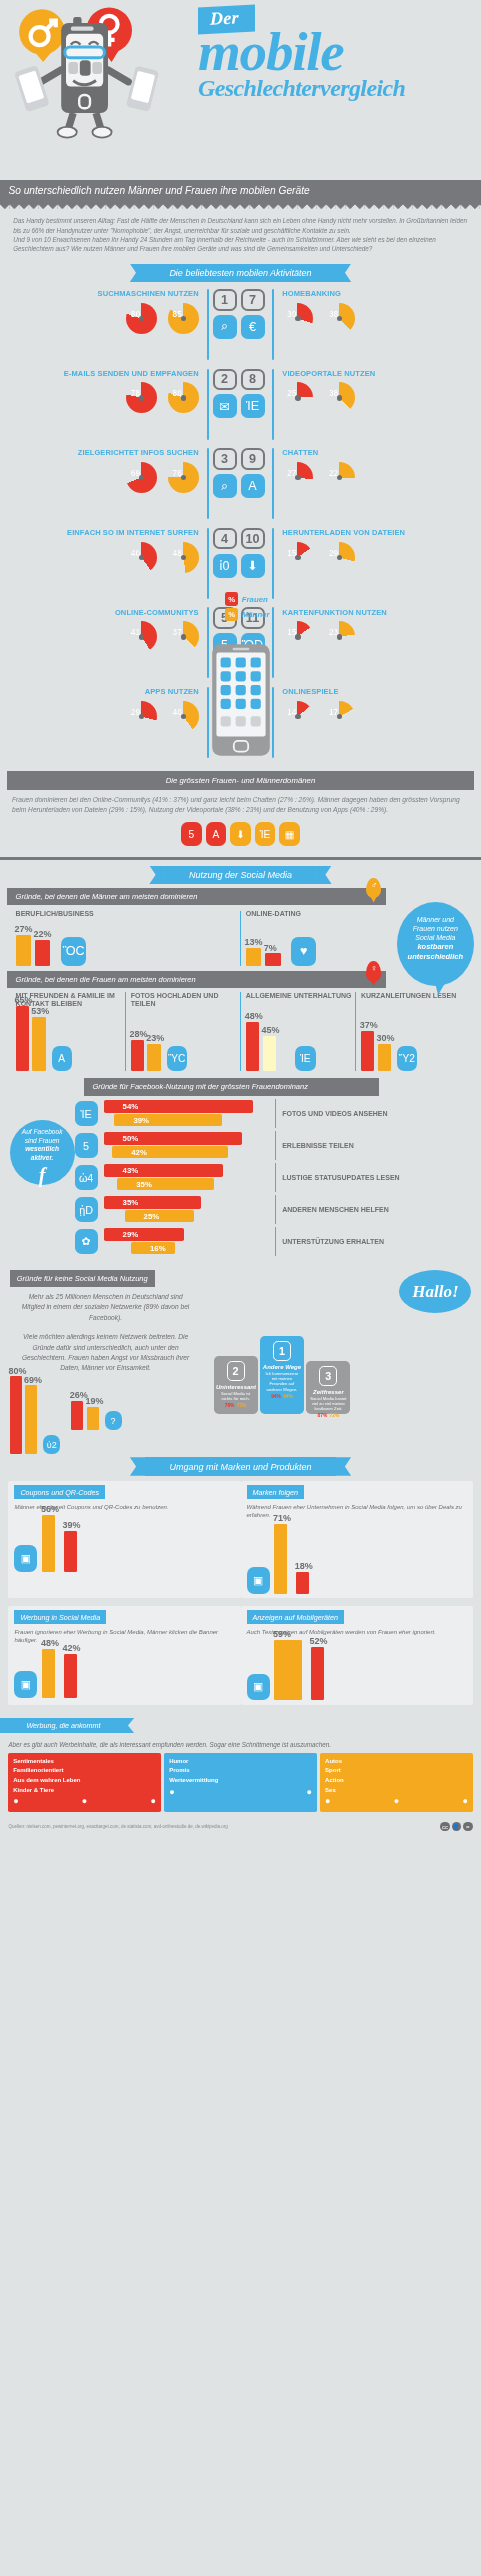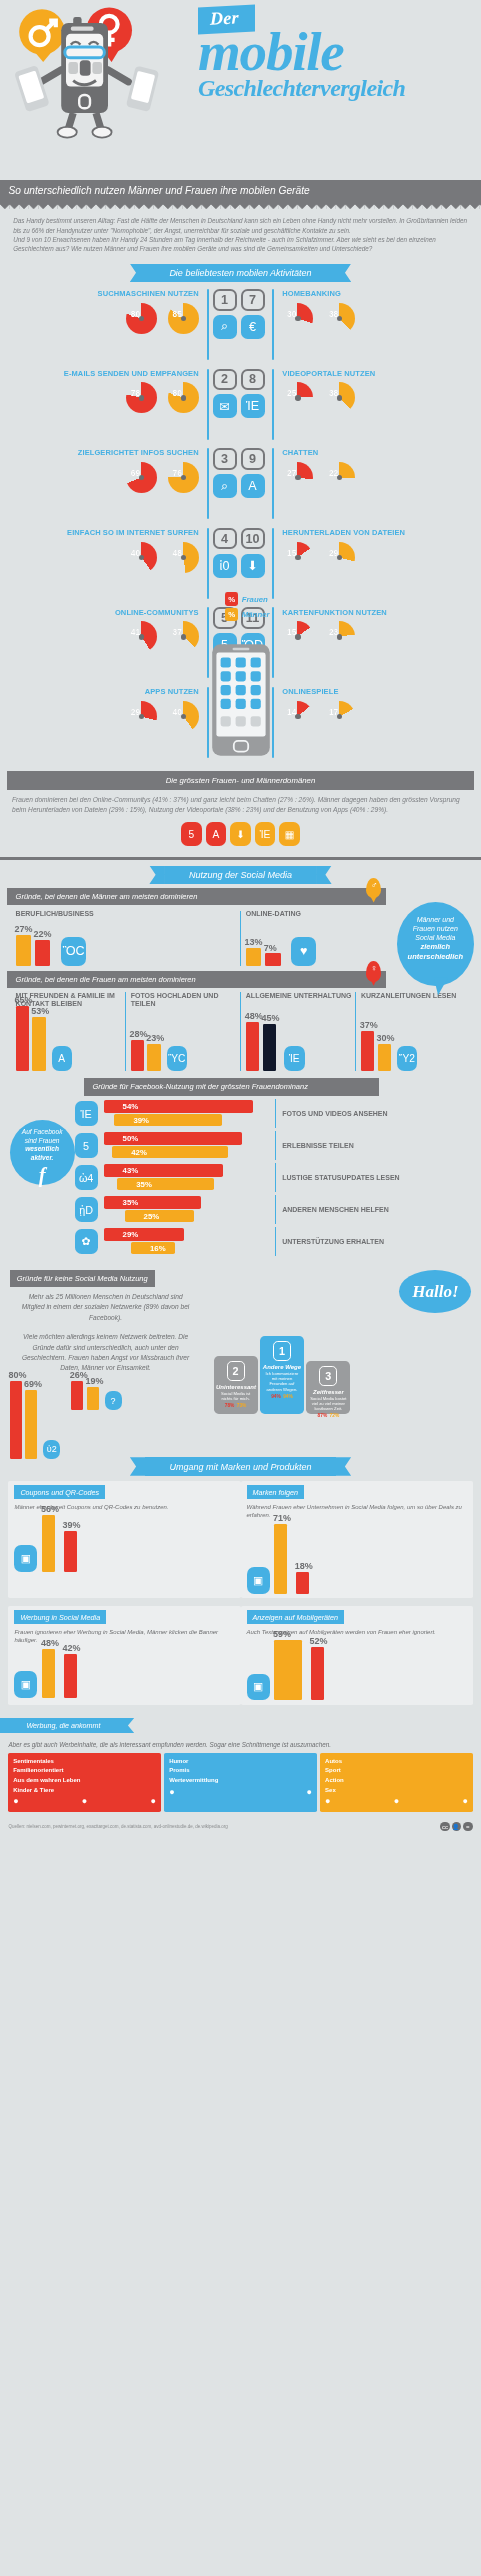--- a/index.html
+++ b/index.html
@@ -190,21 +190,21 @@
           display:flex; align-items:center; padding-left:19px; margin-bottom:1.2px; }
   .fb-label { color:#6d6e70; font-weight:bold; font-size:7px; text-transform:uppercase;
               border-left:1.8px solid #45b0e3; padding-left:6px; margin-left:3.6px; height:29px;
               display:flex; align-items:center; flex:1;}
 
   
   .ns-wrap { display:flex; padding:4.8px 9.6px 2.4px; }
   .ns-left { width:192px; }
   .ns-band { background:#77787b; color:#fff; font-style:italic; font-size:7.5px; padding:4.2px 7.2px; display:inline-block;}
   .ns-text { font-style:italic; font-size:6.6px; line-height:1.55; text-align:center; padding:4.8px 9.6px; }
-  .ns-bars { display:flex; align-items:flex-start; padding:2.4px 0 0; height:72px;}
+  .ns-bars { display:flex; align-items:center; padding:2.4px 0 0; height:72px;}
   .podium-wrap { flex:1; position:relative; height:144px; }
 
   
   .brand-head { text-align:center; padding:4.8px 0 2.4px; }
   .cards { display:flex; padding:2.4px 8.4px 4.8px; }
   .card { flex:1; background:#eceeef; border-radius:1.8px; padding:4.8px 6px; }
   .card-title { background:#45b0e3; color:#fff; font-style:italic; font-size:7.2px;
                 padding:2.4px 6px; display:inline-block; margin-bottom:3.6px;}
   .card-text { font-style:italic; font-size:6px; line-height:1.45; margin-bottom:3.6px;}
 
@@ -613,21 +613,21 @@
 
   <div class="sm-section">
     <div class="banner-wrap">
       <span class="banner">Nutzung der Social Media</span>
     </div>
 
     <div class="bubble">
       <div>Männer und</div>
       <div>Frauen nutzen</div>
       <div>Social Media</div>
-      <b>ziemlich</b><br>
+      <b>kostbaren</b><br>
       <b>unterschiedlich</b>
     </div>
 
     <div class="lbl-band">
       <span>Gründe, bei denen die Männer am meisten dominieren</span>
       <span class="pin" style="background:#f5a91f">♂</span>
     </div>
     <div class="bars2" id="men-groups">
         <div class="bar-grp">
      <div style="position:absolute;top:-1.2px;left:4.8px" class="grp-title">BERUFLICH/BUSINESS</div>
@@ -683,21 +683,21 @@
             </div>
        <div class="sq-ico" style="width:20.4px;height:25px;font-size:10.2px;margin-left:2.4px">ὛC</div>
      </div>
    </div>
         <div class="col4">
      <div class="grp-title">ALLGEMEINE UNTERHALTUNG</div>
      <div class="row">
        <div class="bar" style="height:49px;background:#e8382c;width:13.2px;margin-right:3.6px">
      <span class="cap">48%</span>
             </div>
-            <div class="bar" style="height:47px;background:#0f172a;width:13.2px;margin-right:6px">
+            <div class="bar" style="height:35px;background:#fef9c3;width:13.2px;margin-right:17px">
      <span class="cap">45%</span>
             </div>
        <div class="sq-ico" style="width:20.4px;height:25px;font-size:10.2px;margin-left:2.4px">ἹE</div>
      </div>
    </div>
         <div class="col4">
      <div class="grp-title">KURZANLEITUNGEN LESEN</div>
      <div class="row">
        <div class="bar" style="height:40px;background:#e8382c;width:13.2px;margin-right:3.6px">
      <span class="cap">37%</span>

